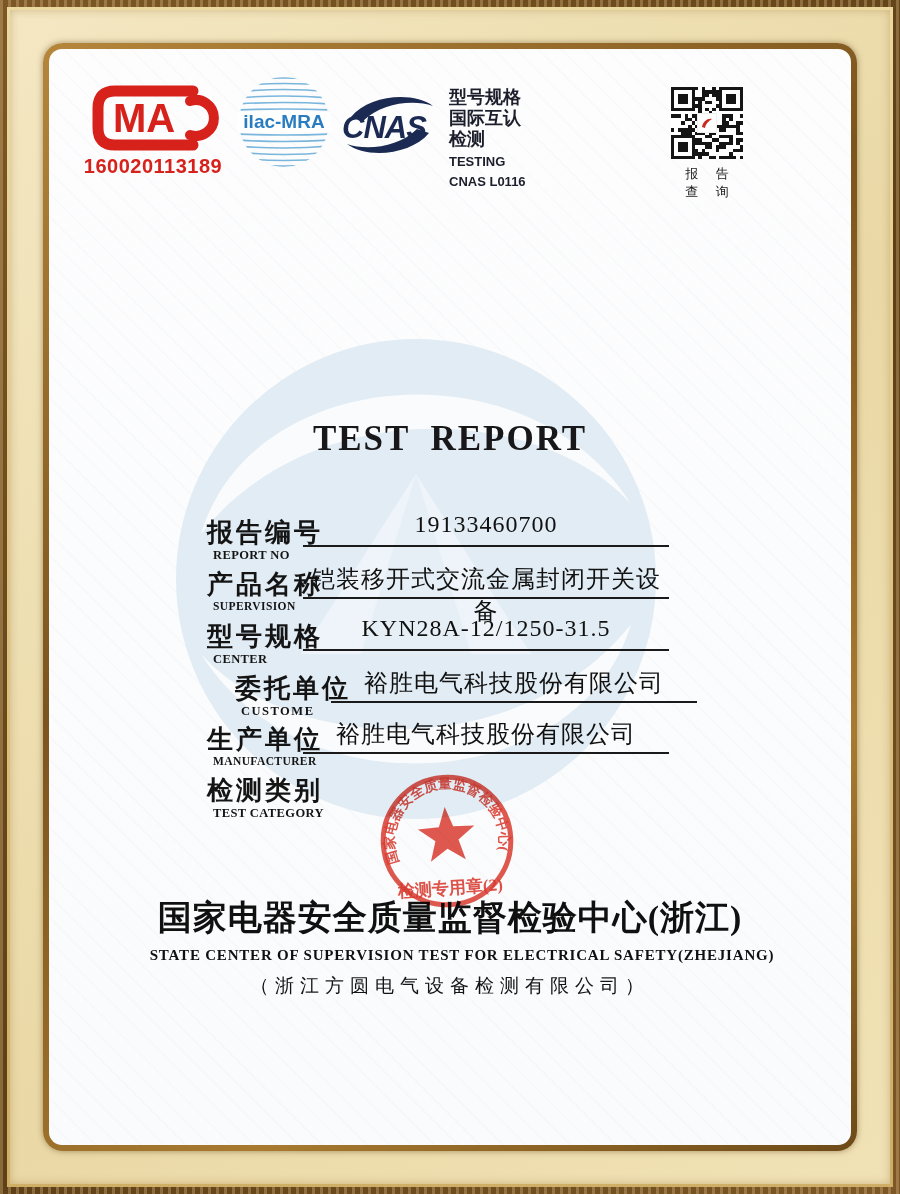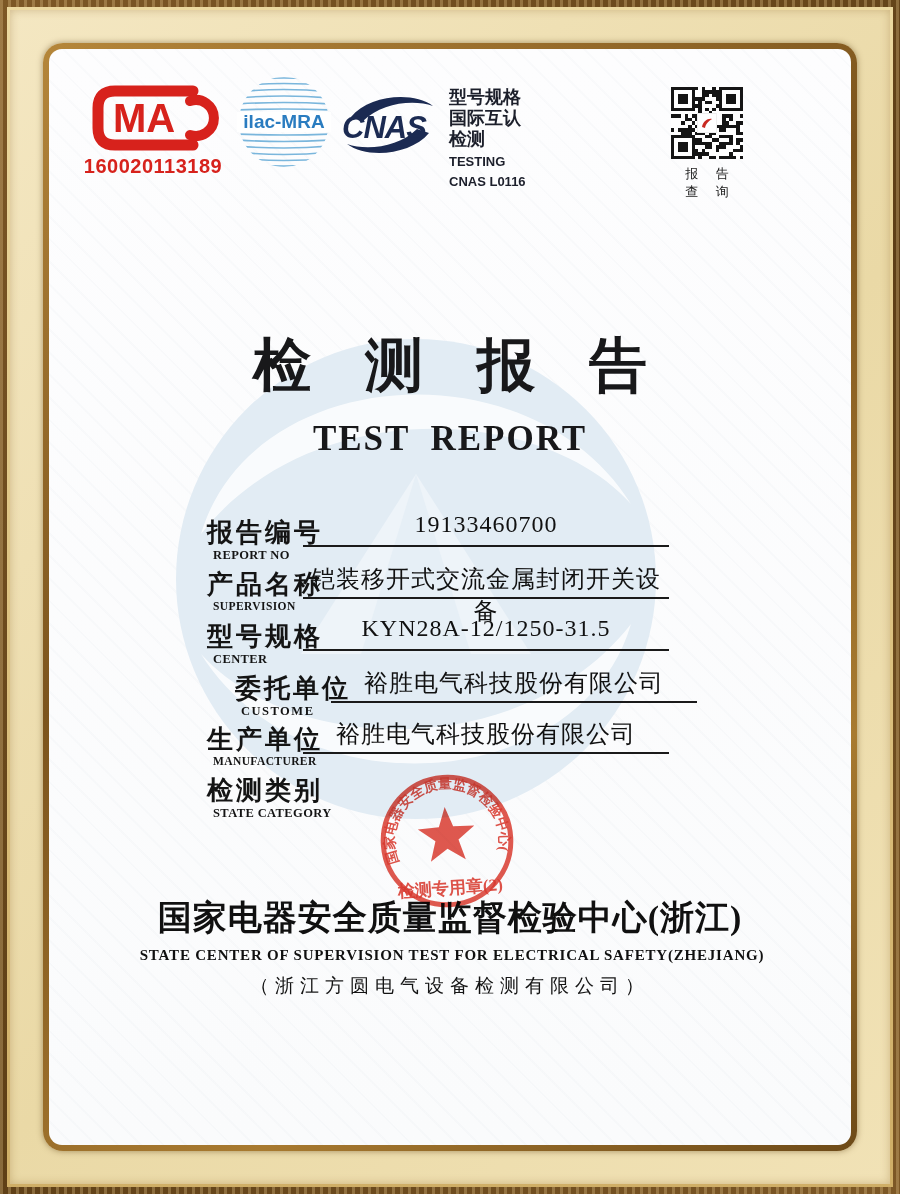--- a/index.html
+++ b/index.html
@@ -67,21 +67,21 @@
   .value-line .val{letter-spacing:1px;}
   .row1{top:466px;} .row2{top:518px;} .row3{top:570px;} .row4{top:622px;margin-left:28px;} .row5{top:673px;} .row6{top:724px;}
 
   
   .stamp{position:absolute;left:310px;top:706px;width:176px;height:172px;z-index:3;
     mix-blend-mode:multiply;opacity:.92;transform:rotate(-4deg);}
 
   
   .footer-zh{position:absolute;left:0;top:846px;width:100%;text-align:center;z-index:2;
     font-size:34px;font-weight:bold;color:#101010;letter-spacing:1px;}
-  .footer-en{position:absolute;left:2px;top:898px;width:100%;text-align:center;z-index:2;
+  .footer-en{position:absolute;left:12px;top:898px;width:100%;text-align:center;z-index:2;
     font-size:15px;font-weight:bold;color:#101010;letter-spacing:.8px;}
   .footer-company{position:absolute;left:0;top:924px;width:100%;text-align:center;z-index:2;
     font-size:19px;color:#141414;letter-spacing:6px;}
 </style>
 </head>
 <body>
 
 <div class="frame1">
  <div class="frame2">
   <div class="frame3">
@@ -587,21 +587,20 @@
                   <div class="on"></div>
                   <div class="qr-logo">
             <svg width="18" height="18" viewBox="0 0 18 18">
                       <path d="M 4 13 C 5 7 10 4 14 5 C 11 7 8 9 7 14 Z" fill="#c92a22"></path>
                     </svg>
           </div>
         </div>
         <div class="qr-caption">报 告 查 询</div>
       </div>
 
-      <div class="title-zh">检测报告</div>
       <div class="title-en">TEST REPORT</div>
 
       <div class="field-row row1">
         <div class="zh-label">报告编号</div>
         <div class="en-label">REPORT NO</div>
         <div class="value-line"><span class="val">19133460700</span></div>
       </div>
       <div class="field-row row2">
         <div class="zh-label">产品名称</div>
         <div class="en-label" style="font-size:11.5px">SUPERVISION</div>
@@ -617,21 +616,21 @@
         <div class="en-label" style="letter-spacing:1.5px">CUSTOME</div>
         <div class="value-line"><span class="val">裕胜电气科技股份有限公司</span></div>
       </div>
       <div class="field-row row5">
         <div class="zh-label">生产单位</div>
         <div class="en-label" style="font-size:11.5px">MANUFACTURER</div>
         <div class="value-line"><span class="val">裕胜电气科技股份有限公司</span></div>
       </div>
       <div class="field-row row6">
         <div class="zh-label">检测类别</div>
-        <div class="en-label">STATE CATEGORY</div>
+        <div class="en-label">TEST CATEGORY</div>
       </div>
 
       <svg class="stamp" viewBox="0 0 160 156">
         <defs>
                   <path id="ringPath" d="M 34.9 94.4 A 48 48 0 1 1 125.1 94.4"></path>
                 </defs>
         <circle cx="80" cy="78" r="58" fill="none" stroke="#da2a1e" stroke-width="4.5" opacity=".85"></circle>
         <polygon points="80,47 86.5,65.1 105.7,65.7 90.5,77.4 95.9,95.8 80,85 64.1,95.8 69.5,77.4 54.3,65.7 73.5,65.1" fill="#da2a1e" opacity=".85"></polygon>
         <text font-size="12.5" fill="#da2a1e" opacity=".88" font-weight="bold">
           <textPath href="#ringPath" startOffset="0">国家电器安全质量监督检验中心(浙江)</textPath>

